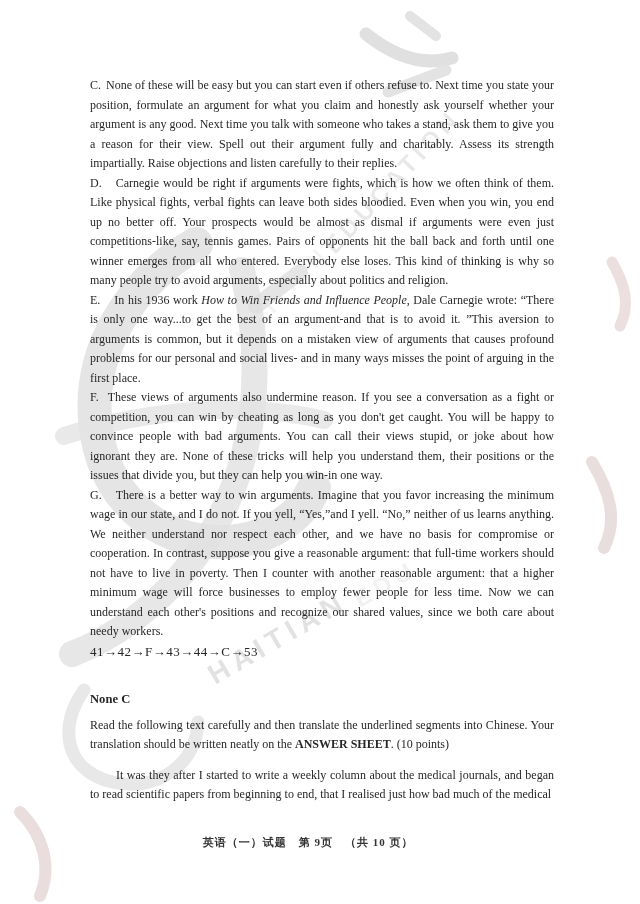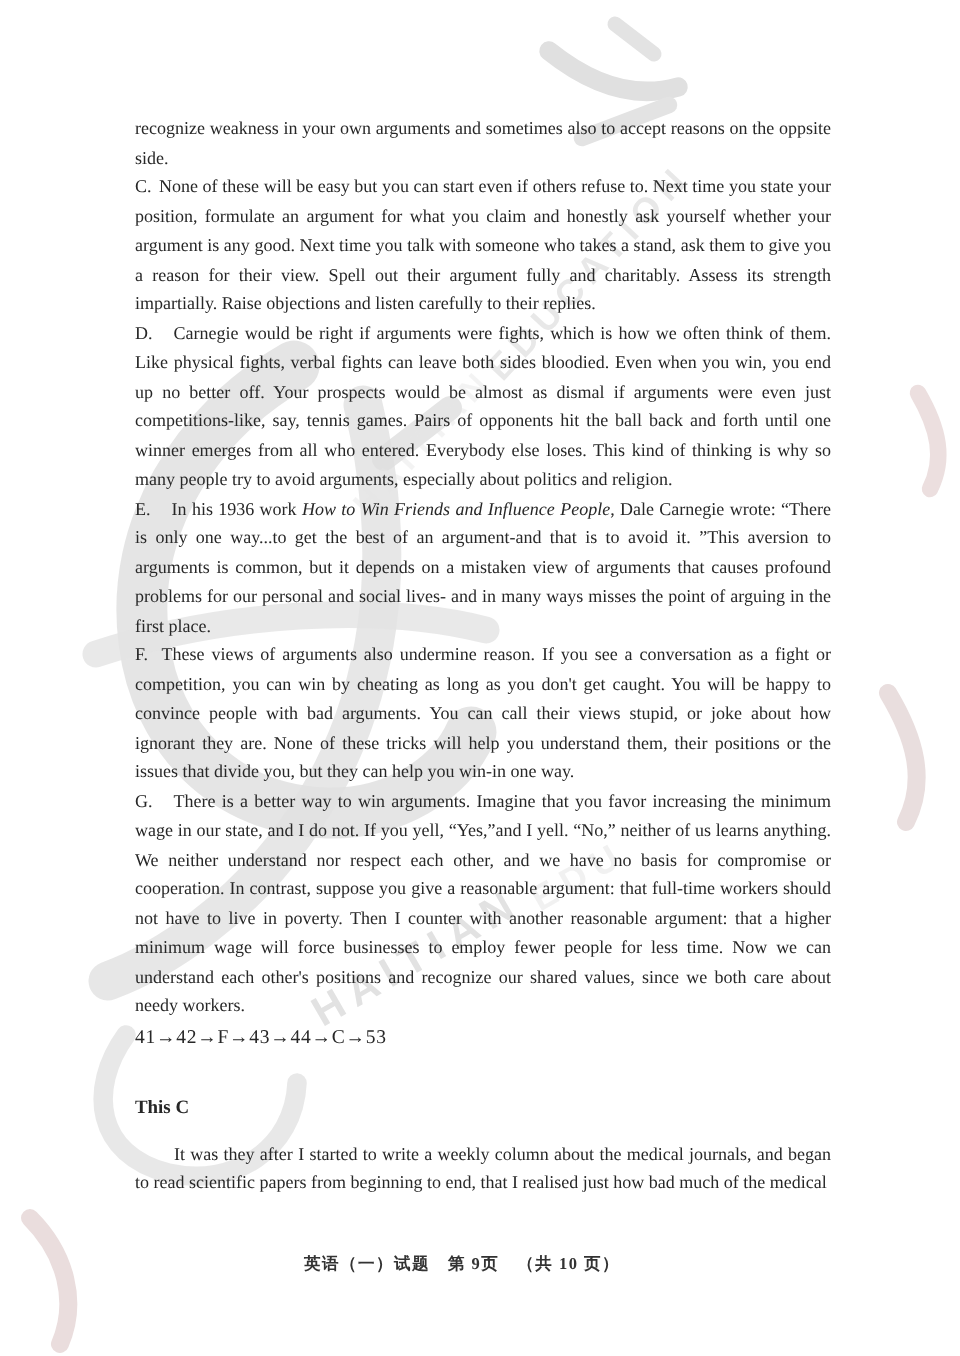--- a/index.html
+++ b/index.html
@@ -96,21 +96,20 @@
     </g>
 
     <text x="335" y="255" transform="rotate(-47 335 255)" font-size="24" letter-spacing="5" fill="#d6d6d6" opacity="0.55">EDUCATION</text>
     <text x="245" y="345" transform="rotate(-47 245 345)" font-size="22" letter-spacing="5" fill="#e6e6e6" opacity="0.45">HAITIAN</text>
     <text x="215" y="685" transform="rotate(-30 215 685)" font-size="28" letter-spacing="6" fill="#cfcfcf" opacity="0.6">HAITIAN</text>
     <text x="360" y="608" transform="rotate(-30 360 608)" font-size="24" letter-spacing="6" fill="#dddddd" opacity="0.4">EDU</text>
   </svg>
 
   <div class="content">
 
-    <p>recognize weakness in your own arguments and sometimes also to accept reasons on the oppsite side.</p>
 
     <p>
       <span class="plabel gap-s">C.</span><span>None of these will be easy but you can start even if others refuse to. Next time you state your position, formulate an argument for what you claim and honestly ask yourself whether your argument is any good. Next time you talk with someone who takes a stand, ask them to give you a reason for their view. Spell out their argument fully and charitably. Assess its strength impartially. Raise objections and listen carefully to their replies.</span>
     </p>
 
     <p>
       <span class="plabel">D.</span><span>Carnegie would be right if arguments were fights, which is how we often think of them. Like physical fights, verbal fights can leave both sides bloodied. Even when you win, you end up no better off. Your prospects would be almost as dismal if arguments were even just competitions-like, say, tennis games. Pairs of opponents hit the ball back and forth until one winner emerges from all who entered. Everybody else loses. This kind of thinking is why so many people try to avoid arguments, especially about politics and religion.</span>
     </p>
 
     <p>
@@ -120,23 +119,26 @@
     <p>
       <span class="plabel gap-m">F.</span><span>These views of arguments also undermine reason. If you see a conversation as a fight or competition, you can win by cheating as long as you don't get caught. You will be happy to convince people with bad arguments. You can call their views stupid, or joke about how ignorant they are. None of these tricks will help you understand them, their positions or the issues that divide you, but they can help you win-in one way.</span>
     </p>
 
     <p>
       <span class="plabel">G.</span><span>There is a better way to win arguments. Imagine that you favor increasing the minimum wage in our state, and I do not. If you yell, “Yes,”and I yell. “No,” neither of us learns anything. We neither understand nor respect each other, and we have no basis for compromise or cooperation. In contrast, suppose you give a reasonable argument: that full-time workers should not have to live in poverty. Then I counter with another reasonable argument: that a higher minimum wage will force businesses to employ fewer people for less time. Now we can understand each other's positions and recognize our shared values, since we both care about needy workers.</span>
     </p>
 
     <p class="seq">41→42→F→43→44→C→53</p>
 
-    <p class="partc-title">This C</p>
+    <p class="partc-title">None C</p>
 
 
+    <p class="directions-text">
+      <span>Read the following text carefully and then translate the underlined segments into Chinese. Your translation should be written neatly on the </span><span class="answer-sheet">ANSWER SHEET</span><span>. (10 points)</span>
+    </p>
 
     <p class="passage">It was they after I started to write a weekly column about the medical journals, and began to read scientific papers from beginning to end, that I realised just how bad much of the medical</p>
 
   </div>
 
   <div class="footer">英语（一）试题　第 9页　（共 10 页）</div>
 
 </div>
 
 </body></html>

